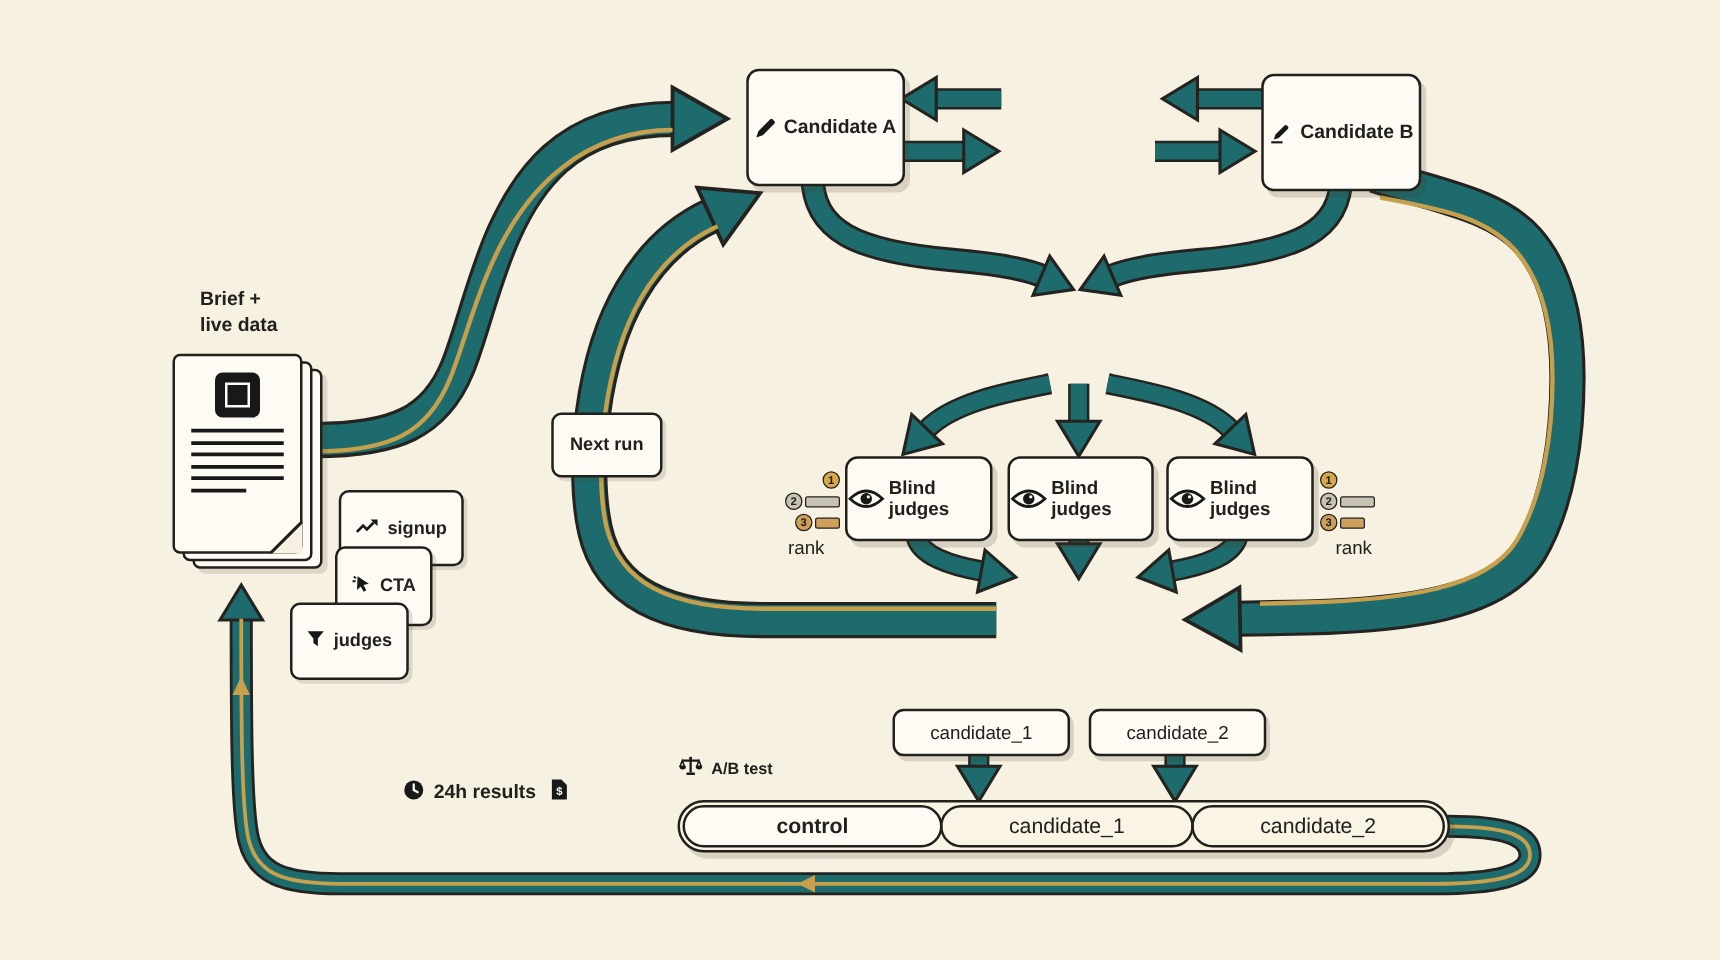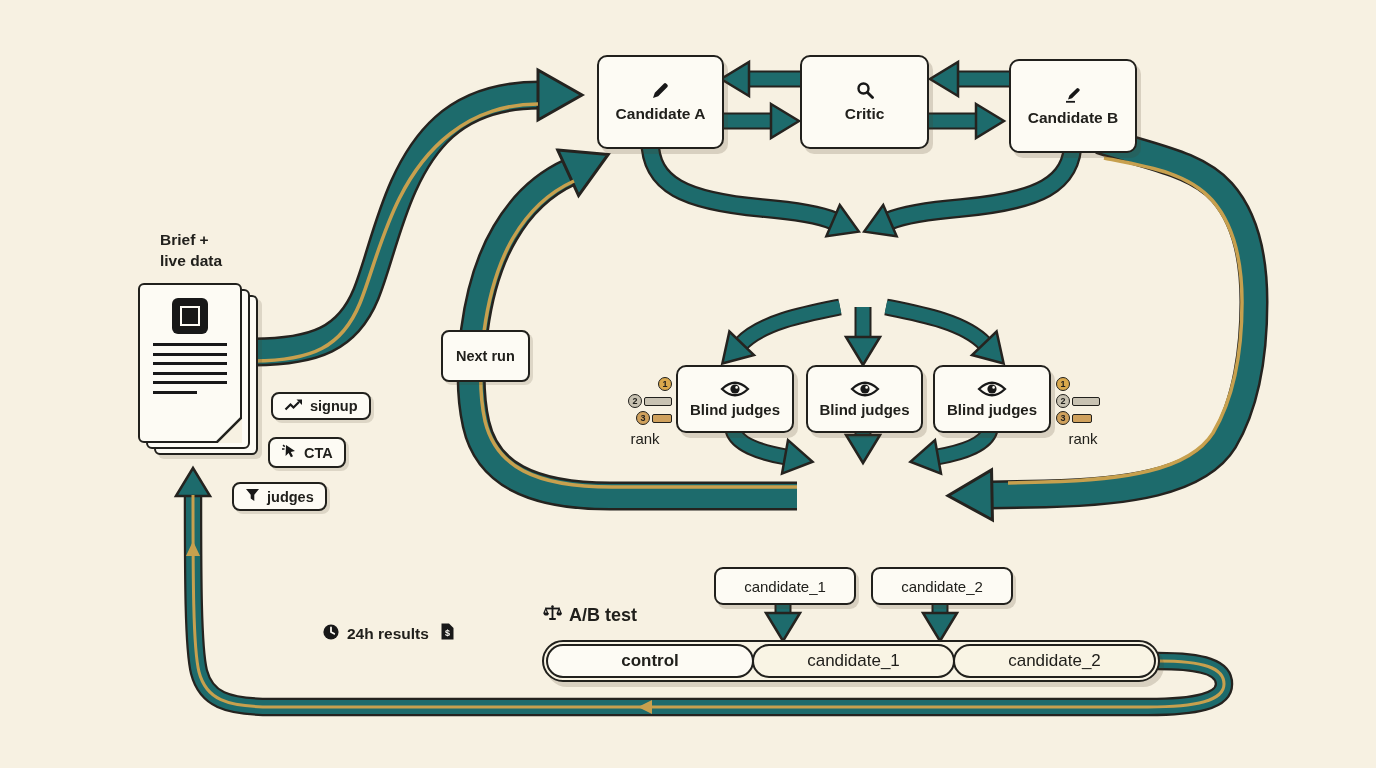--- a/index.html
+++ b/index.html
@@ -3,46 +3,46 @@
 <meta charset="utf-8">
 <style>
   html,body{margin:0;padding:0;background:#f7f1e2;}
   .stage{position:relative;width:1376px;height:768px;background:#f7f1e2;
          font-family:"Liberation Sans",sans-serif;color:#21201c;overflow:hidden;}
   .wires{position:absolute;left:0;top:0;z-index:1;}
   .u{fill:none;stroke:#25231f;stroke-linejoin:round;stroke-linecap:butt;}
   .b{fill:none;stroke:#1d6b6c;stroke-linejoin:round;stroke-linecap:butt;}
   .g{fill:none;stroke:#c7a04e;stroke-linejoin:round;}
   .node{position:absolute;background:#fdfbf4;border:2.5px solid #21201c;border-radius:10px;
-        box-shadow:4px 5px 0 rgba(76,63,38,.18);display:flex;flex-direction:column;
+        box-shadow:4px 5px 0 rgba(76,63,38,.18);display:flex;flex-direction:row;
         align-items:center;justify-content:center;gap:6px;z-index:2;}
   .node .lbl{font-size:15.5px;font-weight:600;}
   .tag{position:absolute;display:flex;align-items:center;gap:7px;background:#fdfbf4;
-       border:2px solid #21201c;border-radius:8px;padding:4px 11px;font-size:14.5px;
+       border:2px solid #21201c;border-radius:8px;padding:20px 11px;font-size:14.5px;
        font-weight:600;box-shadow:3px 3px 0 rgba(76,63,38,.15);z-index:3;white-space:nowrap;}
   .pillbox{position:absolute;background:#fdfbf4;border:2.5px solid #21201c;border-radius:9px;
        box-shadow:3px 4px 0 rgba(76,63,38,.18);display:flex;align-items:center;
        justify-content:center;font-size:15px;z-index:2;}
   .abbar{position:absolute;left:542px;top:640px;width:618px;height:42px;background:#f9f4e4;
        border:2.5px solid #21201c;border-radius:22px;box-shadow:4px 5px 0 rgba(76,63,38,.18);
        display:flex;align-items:stretch;padding:2px;box-sizing:border-box;z-index:2;}
   .seg{border:2.5px solid #21201c;border-radius:17px;display:flex;align-items:center;
        justify-content:center;font-size:17px;box-sizing:border-box;}
   .seg.ctrl{width:208px;background:#fdfbf4;font-weight:600;}
   .seg.rest{flex:1;margin-left:-2px;background:transparent;}
   .docstack{position:absolute;left:138px;top:283px;width:126px;height:180px;z-index:2;}
   .page{position:absolute;width:104px;height:160px;background:#fdfbf4;border:2.5px solid #21201c;
        border-radius:6px;box-sizing:border-box;}
   .chip{width:36px;height:36px;background:#181818;border-radius:6px;margin:13px auto 9px;position:relative;}
   .chip::after{content:"";position:absolute;inset:8px;border:2px solid #fdfbf4;}
   .dline{height:3px;background:#181818;margin:6.5px 13px 0;}
   .dline.short{width:44px;margin-right:auto;}
   .freetext{position:absolute;font-weight:700;font-size:15.5px;line-height:1.35;z-index:2;}
   .inline-label{position:absolute;display:flex;align-items:center;gap:7px;font-weight:700;
-       font-size:18px;z-index:2;white-space:nowrap;}
+       font-size:13px;z-index:2;white-space:nowrap;}
   .rank{position:absolute;display:flex;flex-direction:column;gap:3px;z-index:2;width:54px;}
   .rank .row{display:flex;align-items:center;gap:2px;}
   .badge{width:14px;height:14px;border-radius:50%;border:1.5px solid #21201c;font-size:9px;
        font-weight:700;display:flex;align-items:center;justify-content:center;box-sizing:border-box;}
   .bar{height:9px;border:1.5px solid #21201c;border-radius:2px;box-sizing:border-box;}
   .b-gold{background:#d9a84c;} .b-grey{background:#c8c2b2;} .b-tan{background:#cfa05c;}
   .rank .rlbl{font-weight:400;font-size:15px;margin-top:2px;}
   .greendot{position:absolute;right:16px;top:12px;width:15px;height:15px;border-radius:50%;
        background:#86a57e;}
   .iconrow{display:flex;align-items:center;justify-content:center;}
@@ -153,29 +153,20 @@
 
   <div class="node" style="left:597px;top:55px;width:123px;height:90px;">
     <span class="iconrow">
       <svg width="17" height="17" viewBox="0 0 17 17">
           <path d="M1 16 L2.8 10.8 L12 1.6 q1.1 -1.1 2.4 0.2 l0.8 0.8 q1.3 1.3 0.2 2.4 L6.2 14.2 Z" fill="#181818"></path>
         </svg>
     </span>
     <span class="lbl">Candidate A</span>
   </div>
 
-  <div class="node" style="left:800px;top:55px;width:125px;height:90px;">
-    <span class="iconrow">
-      <svg width="18" height="18" viewBox="0 0 18 18">
-          <circle cx="7.5" cy="7.5" r="5" fill="none" stroke="#181818" stroke-width="2.4"></circle>
-          <line x1="11.5" y1="11.5" x2="16.5" y2="16.5" stroke="#181818" stroke-width="2.8" stroke-linecap="round"></line>
-        </svg>
-    </span>
-    <span class="lbl">Critic</span>
-  </div>
 
   <div class="node" style="left:1009px;top:59px;width:124px;height:90px;">
     <span class="iconrow">
       <svg width="19" height="17" viewBox="0 0 19 17">
           <path d="M4 13.5 L5.4 9.6 L12.6 2.4 q1 -1 2 0 l0.7 0.7 q1 1 0 2 L8 12.3 Z" fill="#181818"></path>
           <path d="M2 15.8 h9" stroke="#181818" stroke-width="1.8"></path>
         </svg>
     </span>
     <span class="lbl">Candidate B</span>
   </div>

